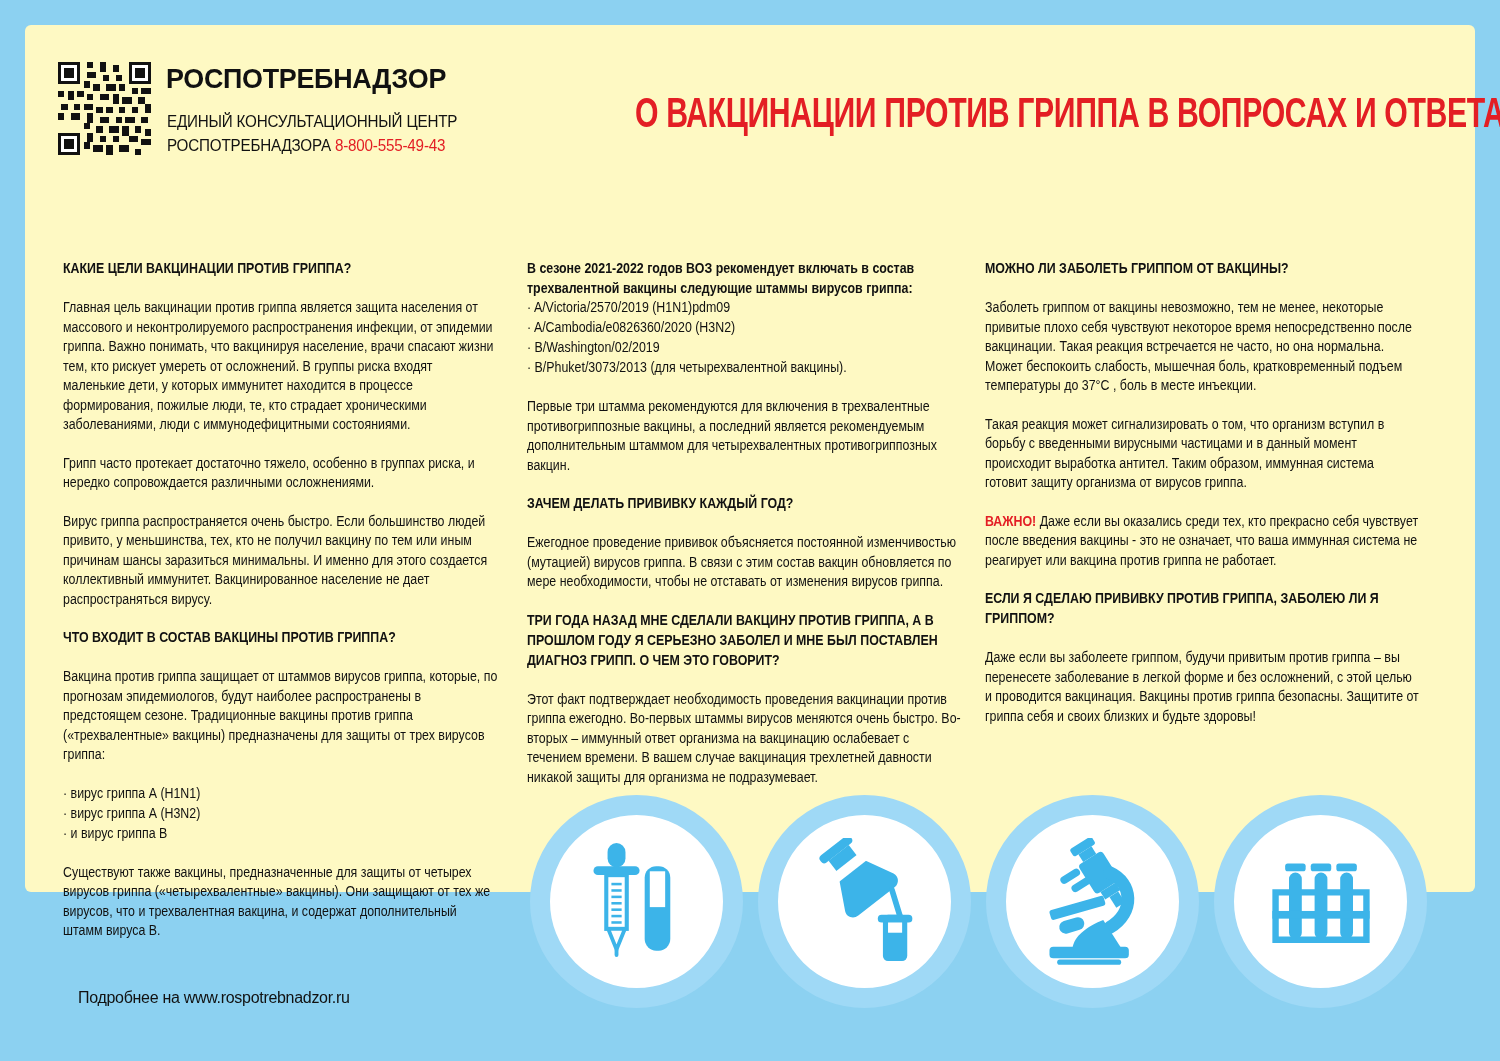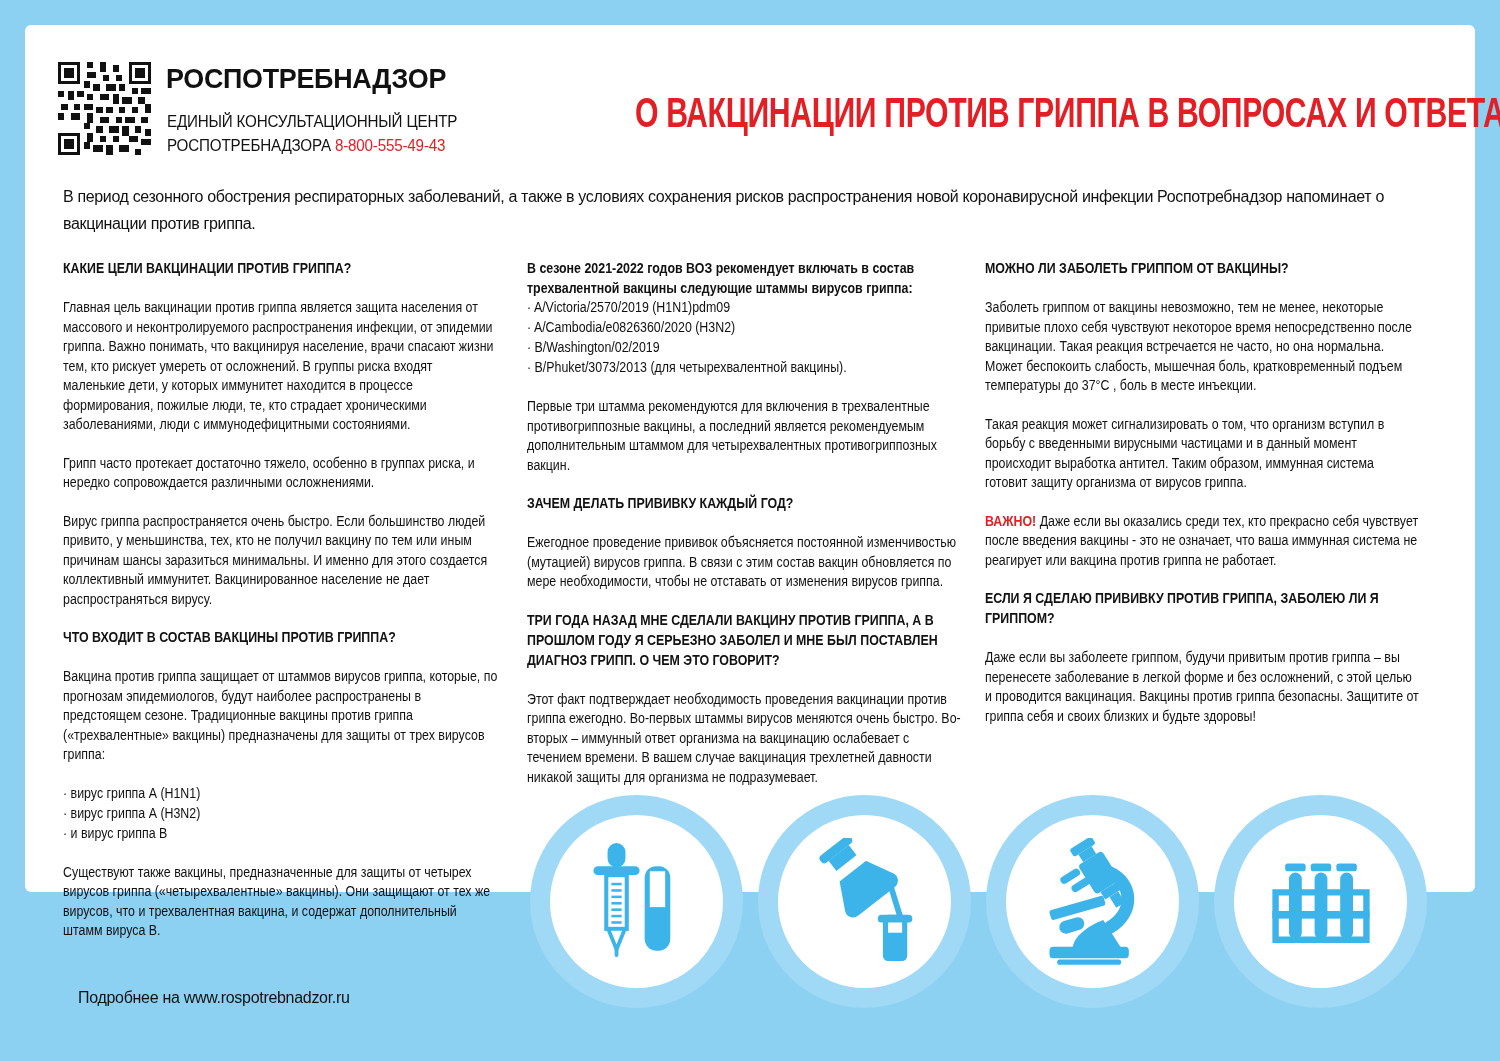--- a/index.html
+++ b/index.html
@@ -1,19 +1,19 @@
 <!DOCTYPE html>
 <html><head>
 <meta charset="utf-8">
 <style>
   * { margin:0; padding:0; box-sizing:border-box; }
   html,body { background:#e8e8e8; }
   body { font-family:"Liberation Sans", sans-serif; color:#111; }
   .page { position:relative; width:1500px; height:1061px; background:#8CD1F1; overflow:hidden; }
-  .content { position:absolute; left:25px; top:25px; width:1450px; height:867px; background:#ffffff; border-radius:6px; }
+  .content { position:absolute; left:25px; top:25px; width:1450px; height:867px; background:#fef9c3; border-radius:6px; }
 
   
   .qr { position:absolute; left:33px; top:37px; width:93px; height:93px; }
   .brand-title { position:absolute; left:141px; top:38px; font-size:28px; font-weight:bold; letter-spacing:-0.3px; white-space:nowrap; transform:scaleX(0.96); transform-origin:left top; }
   .brand-sub { position:absolute; left:142px; top:85px; font-size:16px; line-height:24px; letter-spacing:-0.2px; white-space:nowrap; transform:scaleX(0.95); transform-origin:left top; }
   .phone { color:#E31E24; }
   .headline { position:absolute; left:437px; top:64px; width:990px; text-align:center; white-space:nowrap; }
   .headline span { display:inline-block; font-size:42px; font-weight:bold; color:#E31E24; letter-spacing:-0.5px; transform:scaleX(0.72); transform-origin:center top; }
 
   
@@ -58,21 +58,20 @@
         <path d="M9 0h2v2H9zM13 0h2v3h-2zM17 1h2v2h-2zM9 3h3v2H9zM14 4h2v2h-2zM18 4h2v2h-2zM8 6h2v2H8zM11 7h2v2h-2zM15 7h3v2h-3zM19 7h2v2h-2zM23 8h2v2h-2zM26 8h3v2h-3zM0 9h2v2H0zM3 9h2v3H3zM6 9h2v2H6zM9 10h2v2H9zM13 10h3v2h-3zM17 10h2v3h-2zM20 11h3v2h-3zM25 11h2v2h-2zM1 13h2v2H1zM5 13h2v2H5zM8 13h3v2H8zM12 14h2v2h-2zM15 14h2v2h-2zM19 14h2v2h-2zM23 14h2v2h-2zM27 13h2v3h-2zM0 16h2v2H0zM4 16h3v2H4zM9 16h2v3H9zM13 17h3v2h-3zM18 17h2v2h-2zM21 17h3v2h-3zM26 17h2v2h-2zM8 19h2v2H8zM12 20h2v2h-2zM16 20h3v2h-3zM20 20h2v3h-2zM24 20h2v2h-2zM27 21h2v2h-2zM9 22h2v3H9zM13 23h2v2h-2zM17 23h2v2h-2zM22 23h3v2h-3zM26 24h3v2h-3zM8 25h2v2H8zM11 26h3v2h-3zM15 26h2v3h-2zM19 26h3v2h-3zM24 27h2v2h-2z"></path>
       </g>
     </svg>
     <div class="brand-title">РОСПОТРЕБНАДЗОР</div>
     <div class="brand-sub">
       <span>ЕДИНЫЙ КОНСУЛЬТАЦИОННЫЙ ЦЕНТР</span><br>
       <span>РОСПОТРЕБНАДЗОРА </span><span class="phone">8-800-555-49-43</span>
     </div>
     <div class="headline"><span>О ВАКЦИНАЦИИ ПРОТИВ ГРИППА В ВОПРОСАХ И ОТВЕТАХ</span></div>
 
-    <p class="intro">В период сезонного обострения респираторных заболеваний, а также в условиях сохранения рисков распространения новой коронавирусной инфекции Роспотребнадзор напоминает о вакцинации против гриппа.</p>
 
     <div class="col col-1">
       <h3>КАКИЕ ЦЕЛИ ВАКЦИНАЦИИ ПРОТИВ ГРИППА?</h3>
       <p>Главная цель вакцинации против гриппа является защита населения от массового и неконтролируемого распространения инфекции, от эпидемии гриппа. Важно понимать, что вакцинируя население, врачи спасают жизни тем, кто рискует умереть от осложнений. В группы риска входят маленькие дети, у которых иммунитет находится в процессе формирования, пожилые люди, те, кто страдает хроническими заболеваниями, люди с иммунодефицитными состояниями.</p>
       <p>Грипп часто протекает достаточно тяжело, особенно в группах риска, и нередко сопровождается различными осложнениями.</p>
       <p>Вирус гриппа распространяется очень быстро. Если большинство людей привито, у меньшинства, тех, кто не получил вакцину по тем или иным причинам шансы заразиться минимальны. И именно для этого создается коллективный иммунитет. Вакцинированное население не дает распространяться вирусу.</p>
       <h3>ЧТО ВХОДИТ В СОСТАВ ВАКЦИНЫ ПРОТИВ ГРИППА?</h3>
       <p>Вакцина против гриппа защищает от штаммов вирусов гриппа, которые, по прогнозам эпидемиологов, будут наиболее распространены в предстоящем сезоне. Традиционные вакцины против гриппа («трехвалентные» вакцины) предназначены для защиты от трех вирусов гриппа:</p>
       <ul>
         <li>· вирус гриппа А (H1N1)</li>

